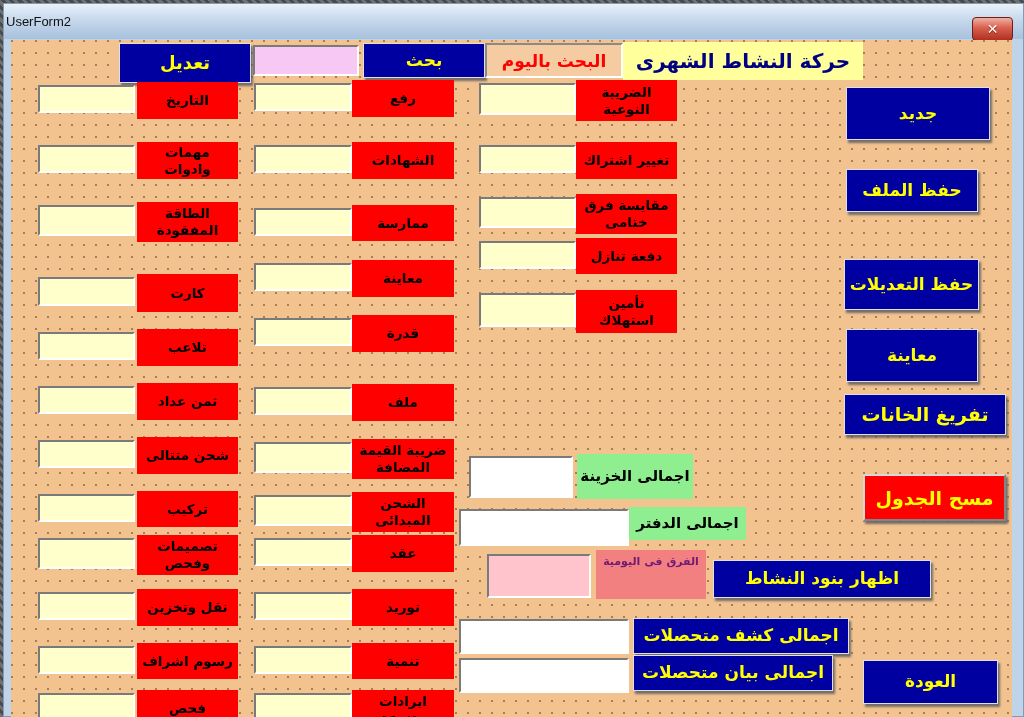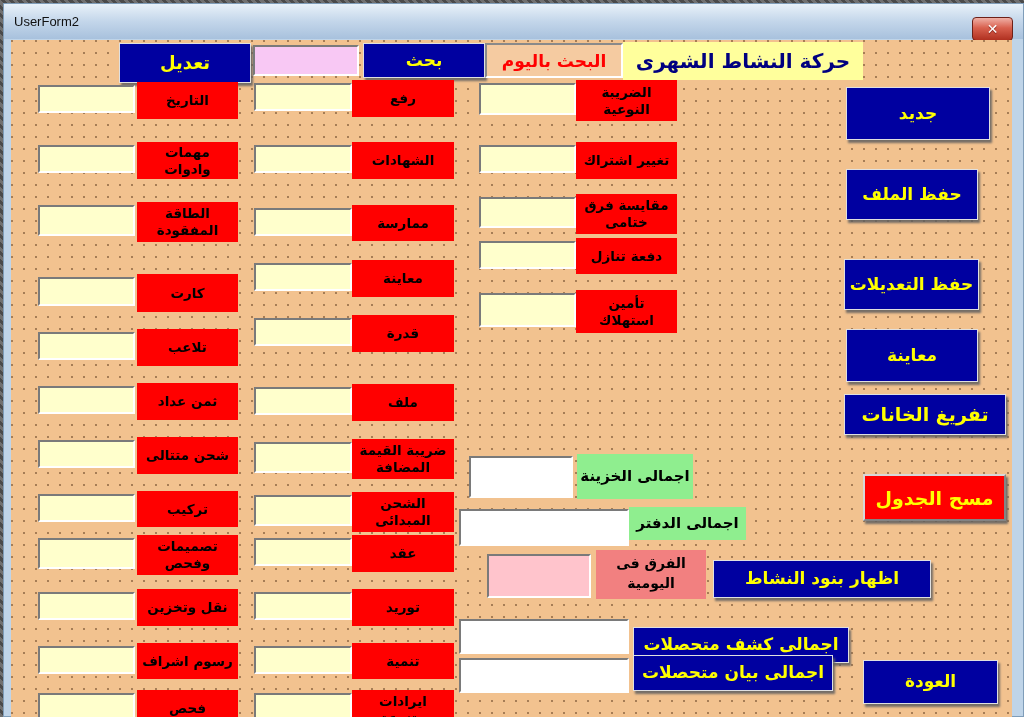--- a/index.html
+++ b/index.html
@@ -5,21 +5,21 @@
   * { margin:0; padding:0; box-sizing:border-box; }
   html,body { width:1024px; height:717px; overflow:hidden;
     font-family:"DejaVu Sans", sans-serif; }
   #page { position:relative; width:1024px; height:717px;
     background:repeating-linear-gradient(45deg,#707070 0 3px,#4a4a4a 3px 6px); }
   #window { position:absolute; left:3px; top:3px; width:1021px; height:714px;
     background:#BFD4E8; border:1px solid #7f9db9; }
   #titlebar { position:absolute; left:0; top:0; width:100%; height:35px;
     background:linear-gradient(#E8F1F9 0%, #C3D6EA 50%, #A8C1DD 100%);
     display:flex; align-items:center; }
-  #title-text { margin-left:10px; font-size:13px; color:#111;
+  #title-text { margin-left:2px; font-size:13px; color:#111;
     font-family:"Liberation Sans", sans-serif; }
   #close-btn { position:absolute; left:968px; top:13px; width:41px; height:24px;
     background:linear-gradient(#F0B0A6 0%, #D8604E 45%, #B03020 100%);
     border:1px solid #6e2018; border-radius:4px; color:#fff; font-weight:bold;
     font-size:14px; display:flex; align-items:center; justify-content:center;
     cursor:default; text-shadow:0 1px 1px #802018; }
   #client { position:absolute; left:7px; top:36px; width:1001px; height:678px;
     background-color:#F2C28F;
     background-image:radial-gradient(circle at 1px 1px, rgba(105,70,40,.55) 1px, transparent 1.5px);
     background-size:12px 12px; overflow:hidden; }
@@ -31,21 +31,21 @@
   .btn-red { background:#FF0000; color:#FFFF00; font-weight:bold;
     border:2px outset #d8d8d8; box-shadow:2px 3px 2px rgba(95,95,95,.85);
     display:flex; align-items:center; justify-content:center;
     direction:rtl; font-size:19px; cursor:default; }
   .lbl-red { background:#FF0000; color:#000; font-weight:bold; font-size:13.5px;
     display:flex; align-items:center; justify-content:center; text-align:center;
     direction:rtl; line-height:1.25; padding:0 3px; }
   .lbl-green { background:#8FEE8F; color:#000; font-weight:bold; font-size:15px;
     display:flex; align-items:center; justify-content:center; text-align:center;
     direction:rtl; line-height:1.25; }
-  .lbl-salmon { background:#F28080; color:#000000; font-weight:bold; font-size:14px;
+  .lbl-salmon { background:#F28080; color:#701a75; font-weight:bold; font-size:11px;
     display:flex; align-items:flex-start; justify-content:center; text-align:center;
     direction:rtl; line-height:1.4; padding-top:4px; }
   .tb { background:#FFFFCC; border-top:2px solid #7a7a7a; border-left:2px solid #7a7a7a;
     border-bottom:2px solid #FFFFFF; border-right:2px solid #FFFFFF;
     font-size:13px; padding:0 4px; outline:none; }
   .tb-white { background:#FFFFFF; }
   .tb-pink  { background:#FFC4CC; }
   .tb-violet{ background:#F8C8F4; }
   .lbl-sunken { background:#F5CBA1; color:#FF0000; font-weight:bold; font-size:17px;
     border-top:2px solid #8a8a8a; border-left:2px solid #8a8a8a;
@@ -78,27 +78,27 @@
 
       <input class="abs tb tb-white" style="left: 448px; top: 469px; width: 170px; height: 37px;" value="">
       <div class="abs lbl-green" style="left:618px; top:467px; width:117px; height:33px;">اجمالى الدفتر</div>
 
       <input class="abs tb tb-pink" style="left: 476px; top: 514px; width: 104px; height: 44px;" value="">
       <div class="abs lbl-salmon" style="left:585px; top:510px; width:110px; height:49px;">الفرق  فى اليومية</div>
 
       <div class="abs btn-navy" style="left:702px; top:520px; width:218px; height:38px;">اظهار بنود  النشاط</div>
 
       <input class="abs tb tb-white" style="left: 448px; top: 579px; width: 170px; height: 35px;" value="">
-      <div class="abs btn-navy" style="left:622px; top:578px; width:216px; height:36px;margin-top:9px;">اجمالى كشف متحصلات</div>
+      <div class="abs btn-navy" style="left:622px; top:578px; width:216px; height:36px;">اجمالى كشف متحصلات</div>
 
       <input class="abs tb tb-white" style="left: 448px; top: 618px; width: 170px; height: 35px;" value="">
       <div class="abs btn-navy" style="left:622px; top:615px; width:200px; height:36px;">اجمالى بيان متحصلات</div>
 
       <div class="abs btn-navy" style="left:835px; top:47px; width:144px; height:53px;">جديد</div>
-      <div class="abs btn-navy" style="left:835px; top:129px; width:132px; height:51px;">حفظ الملف</div>
+      <div class="abs btn-navy" style="left:835px; top:129px; width:132px; height:43px;">حفظ الملف</div>
       <div class="abs btn-navy" style="left:833px; top:219px; width:135px; height:51px;">حفظ  التعديلات</div>
       <div class="abs btn-navy" style="left:835px; top:289px; width:132px; height:53px;">معاينة</div>
       <div class="abs btn-navy" style="left:833px; top:354px; width:162px; height:41px; font-size:19px;">تفريغ الخانات</div>
       <div class="abs btn-red" style="left:852px; top:434px; width:143px; height:47px;">مسح الجدول</div>
       <div class="abs btn-navy" style="left:852px; top:620px; width:135px; height:44px;">العودة</div>
 
     <input class="abs tb" value="" style="left: 27px; top: 45px; width: 97px; height: 28px;">
         <div class="abs lbl-red" style="left: 126px; top: 42px; width: 101px; height: 37px;">التاريخ</div>
         <input class="abs tb" value="" style="left: 27px; top: 105px; width: 97px; height: 28px;">
         <div class="abs lbl-red" style="left: 126px; top: 102px; width: 101px; height: 37px;">مهمات وادوات</div>

